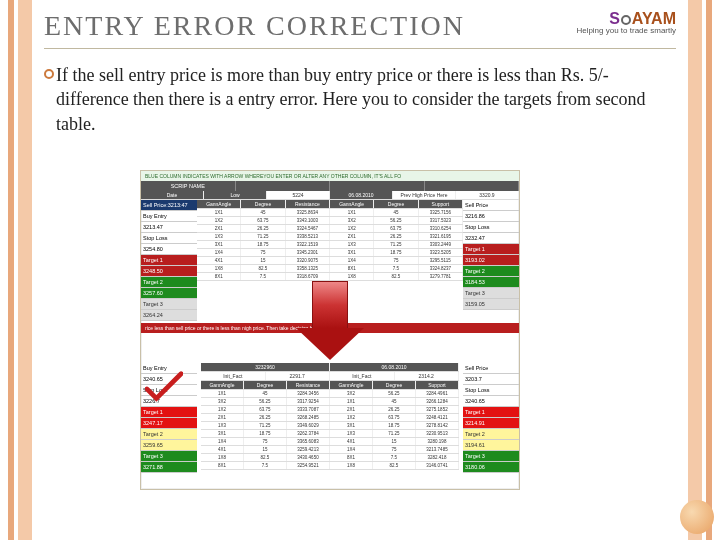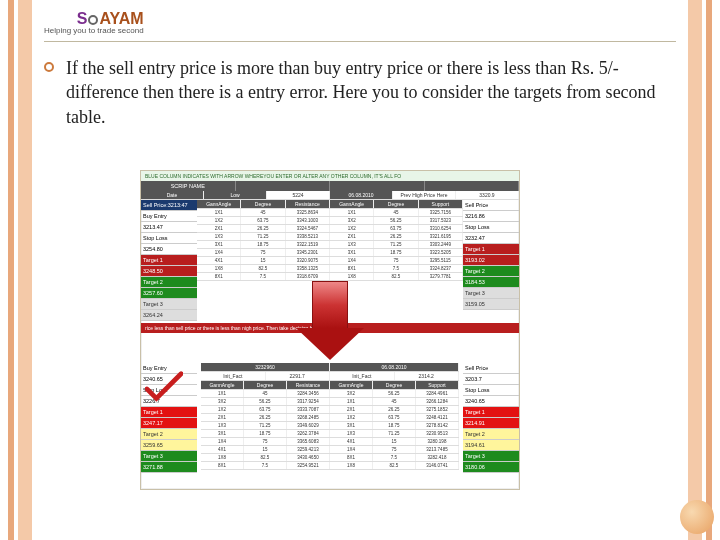--- a/index.html
+++ b/index.html
@@ -54,21 +54,21 @@
     display: inline-block;
     width: 10px; height: 10px;
     border: 2px solid #666;
     border-radius: 50%;
     vertical-align: middle;
     margin: 0 1px;
   }
   .logo-sub { font-size: 8px; color: #555; margin-top: -2px; }
   .body-text {
     display: flex;
-    gap: 12px;
+    gap: 2px;
   }
   .bullet {
     width: 10px; height: 10px;
     border: 2px solid #cc7a3d;
     border-radius: 50%;
     flex-shrink: 0;
     margin-top: 6px;
   }
   .para {
     font-size: 18px;
@@ -204,25 +204,26 @@
 </head>
 <body>
 
 <div class="stripe stripe-left-1"></div>
 <div class="stripe stripe-left-2"></div>
 <div class="stripe stripe-right-1"></div>
 <div class="stripe stripe-right-2"></div>
 
 <div class="content">
   <div class="header-row">
+    <h1 class="title">ENTRY ERROR CORRECTION</h1>
     <div class="logo">
       <div class="logo-main">
         <span class="logo-s">S</span><span class="logo-ring"></span><span class="logo-rest">AYAM</span>
       </div>
-      <div class="logo-sub">Helping you to trade second</div>
+      <div class="logo-sub">Helping you to trade smartly</div>
     </div>
   </div>
 
   <div class="body-text">
     <div class="bullet"></div>
     <p class="para">If the sell entry price is more than buy entry price or there is less than Rs. 5/- difference then there is a entry error. Here you to consider the targets from second table.</p>
   </div>
 </div>
 
 <div class="screenshot">

